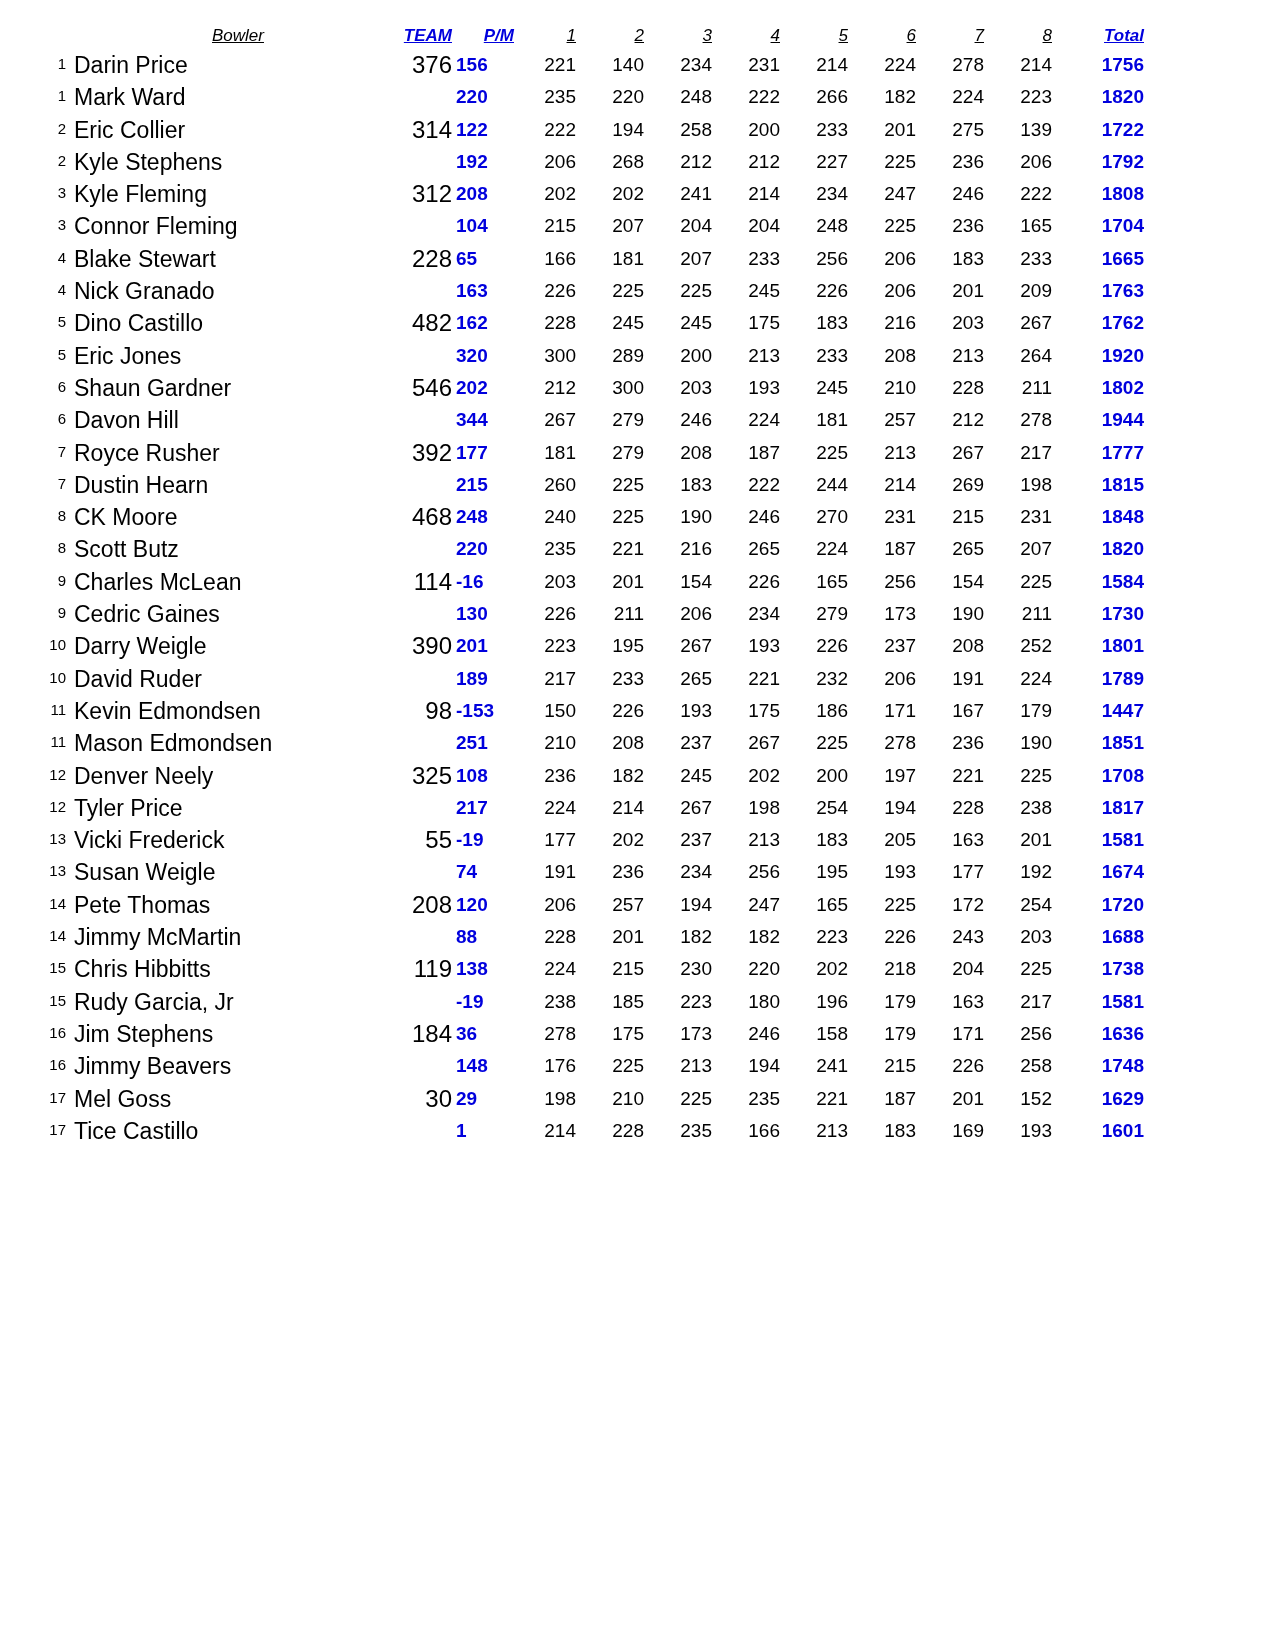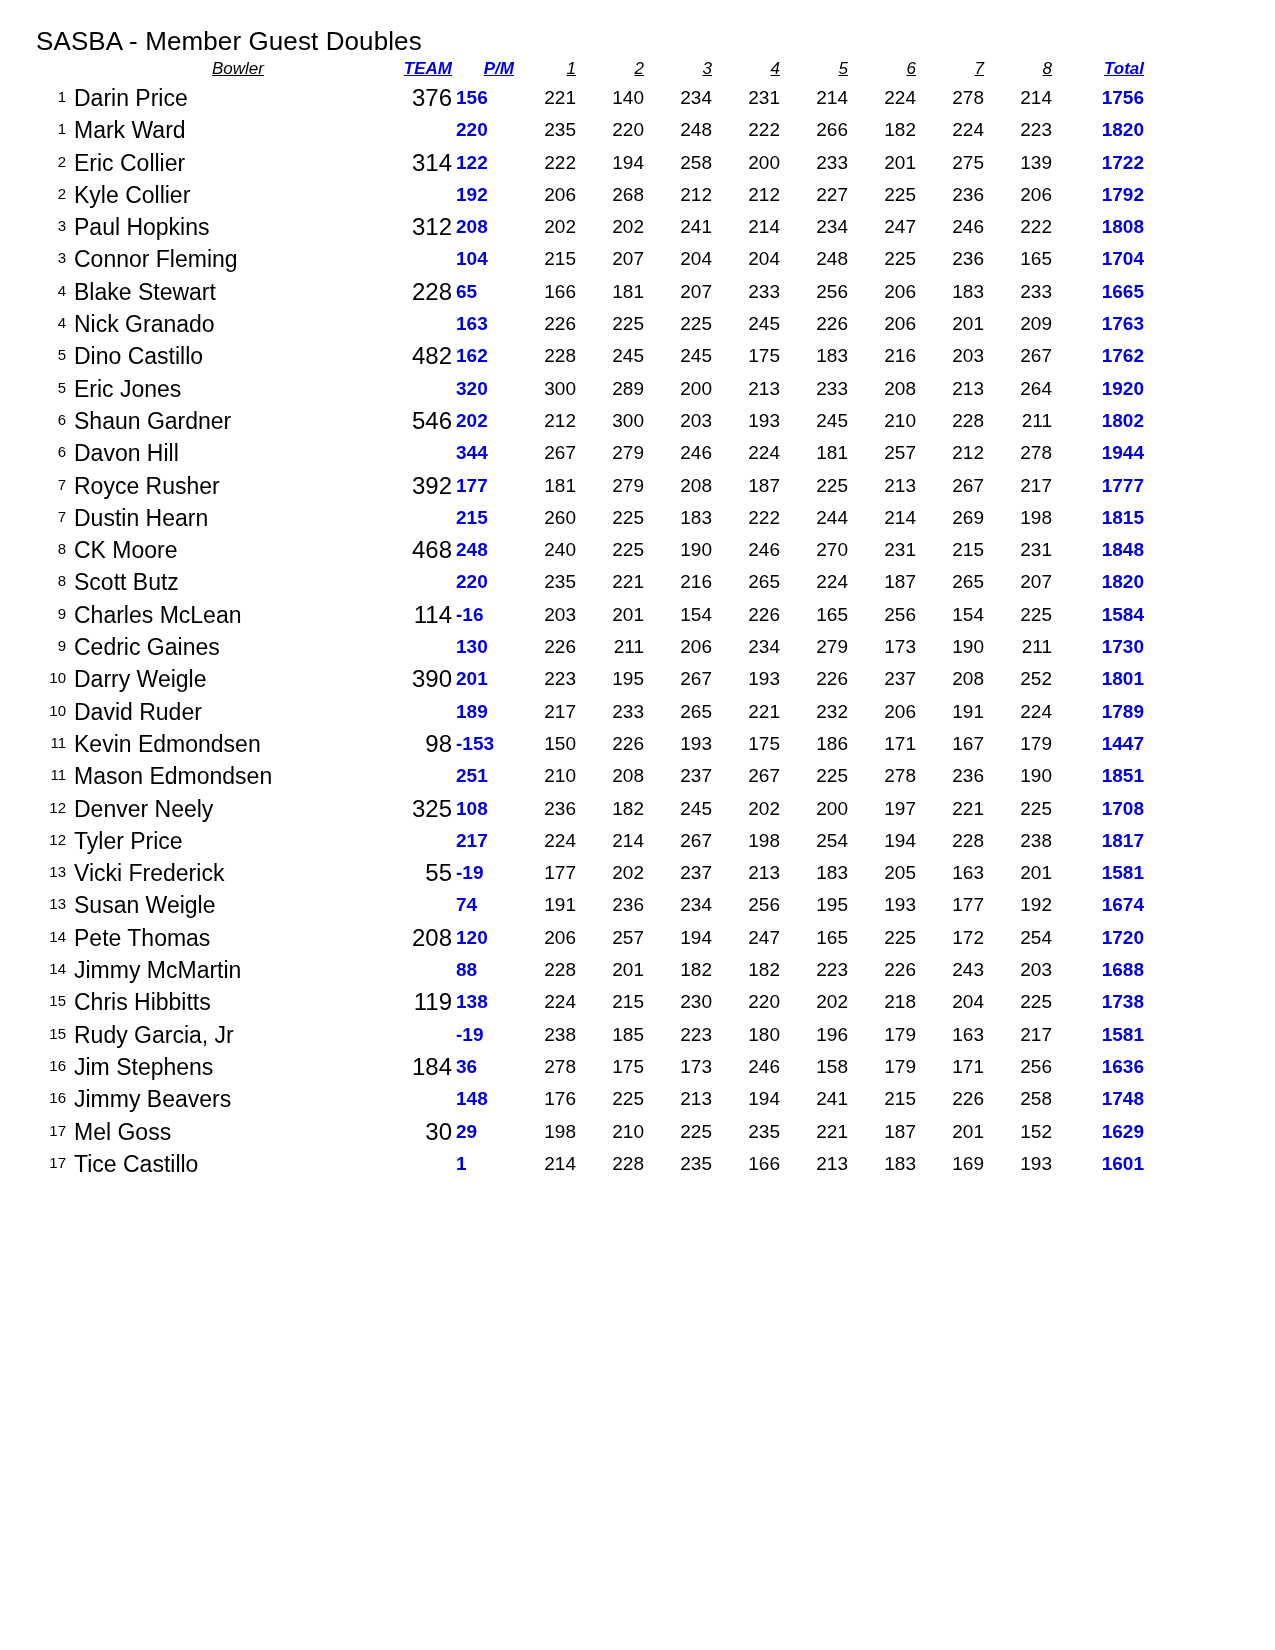--- a/index.html
+++ b/index.html
@@ -116,21 +116,20 @@
     text-align: right;
     color: #0000DD;
     padding-right: 4px;
   }
 </style>
 </head>
 <body>
 
 <div class="page">
 
-  <h1 class="title">SASBA - Member Guest Doubles</h1>
 
   <table class="scores">
     <colgroup>
       <col class="c-rank">
       <col class="c-bowler">
       <col class="c-team">
       <col class="c-pm">
       <col class="c-game">
       <col class="c-game">
       <col class="c-game">
@@ -199,36 +198,36 @@
           <td class="game">258</td>
           <td class="game">200</td>
           <td class="game">233</td>
           <td class="game">201</td>
           <td class="game">275</td>
           <td class="game">139</td>
           <td class="total">1722</td>
         </tr>
         <tr>
           <td class="rank">2</td>
-          <td class="bowler">Kyle Collier</td>
+          <td class="bowler">Kyle Stephens</td>
           <td class="team"></td>
           <td class="pm">192</td>
           <td class="game">206</td>
           <td class="game">268</td>
           <td class="game">212</td>
           <td class="game">212</td>
           <td class="game">227</td>
           <td class="game">225</td>
           <td class="game">236</td>
           <td class="game">206</td>
           <td class="total">1792</td>
         </tr>
         <tr>
           <td class="rank">3</td>
-          <td class="bowler">Paul Hopkins</td>
+          <td class="bowler">Kyle Fleming</td>
           <td class="team">312</td>
           <td class="pm">208</td>
           <td class="game">202</td>
           <td class="game">202</td>
           <td class="game">241</td>
           <td class="game">214</td>
           <td class="game">234</td>
           <td class="game">247</td>
           <td class="game">246</td>
           <td class="game">222</td>

